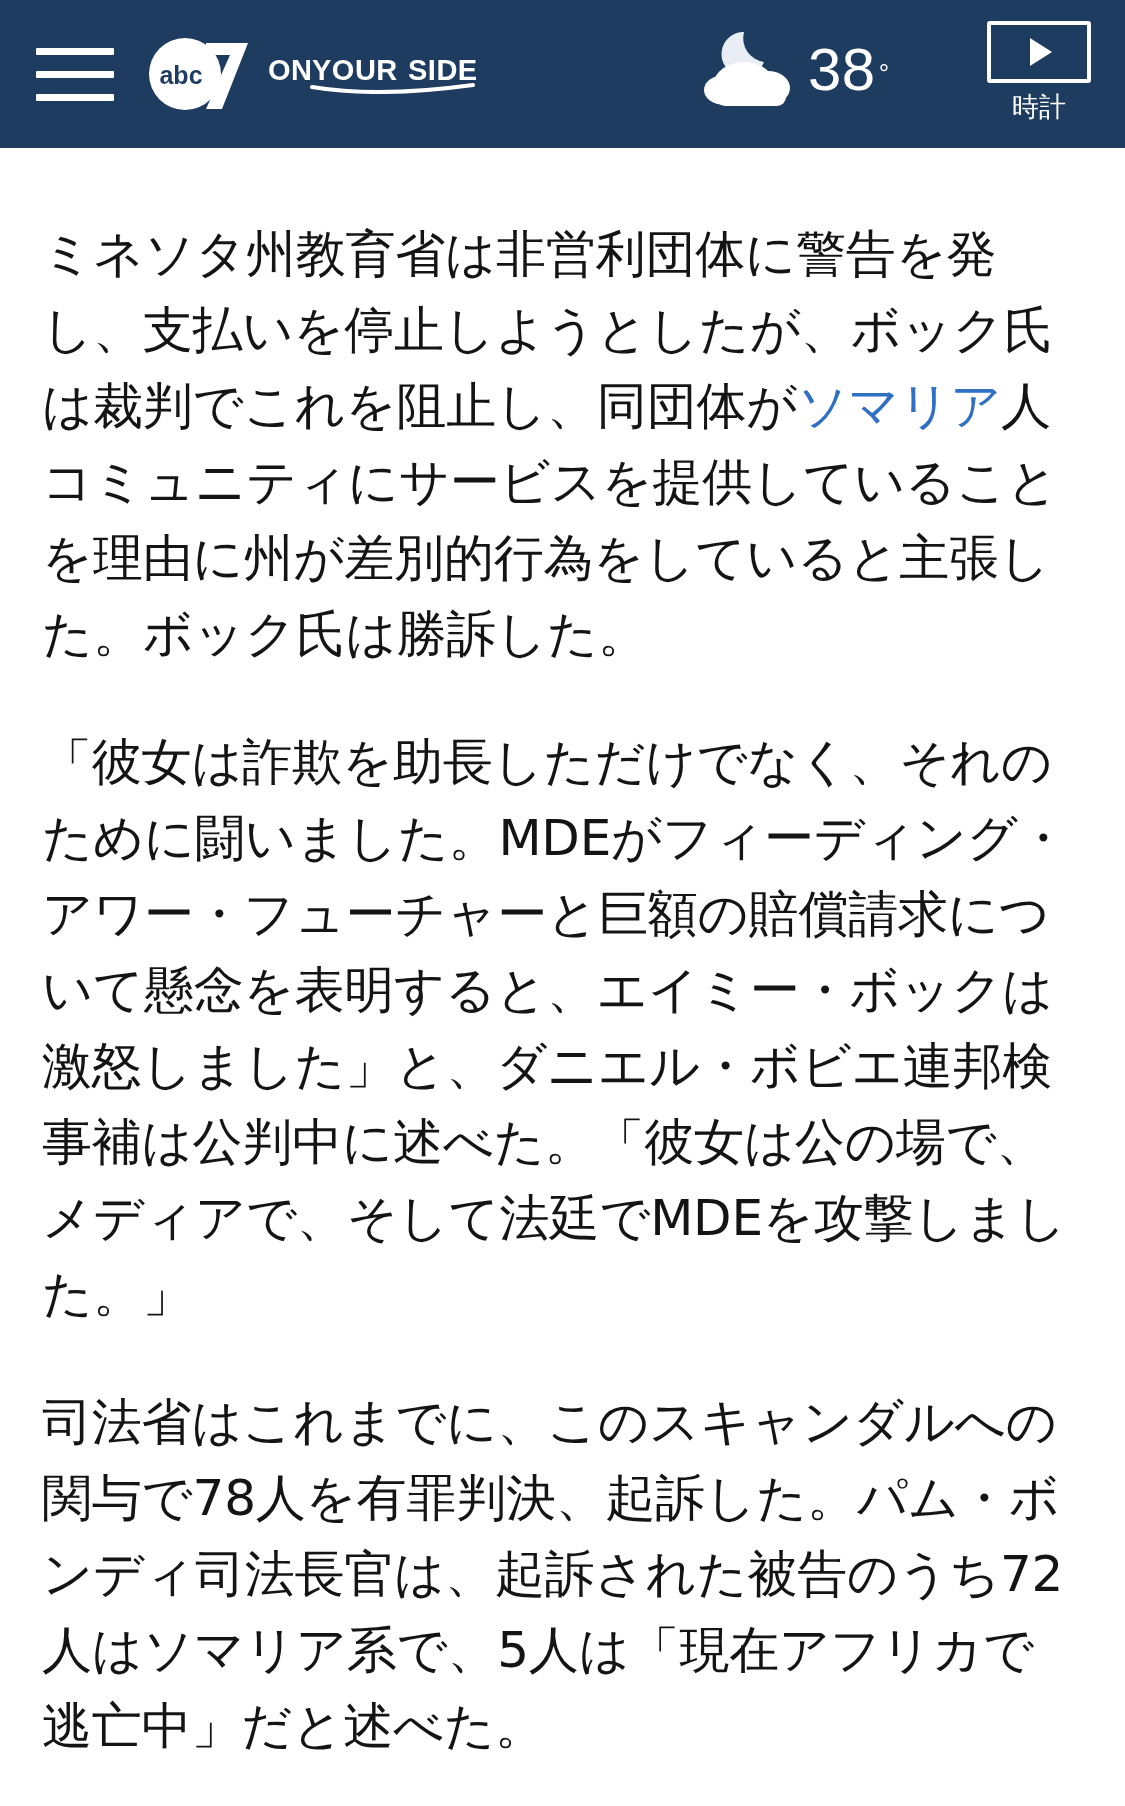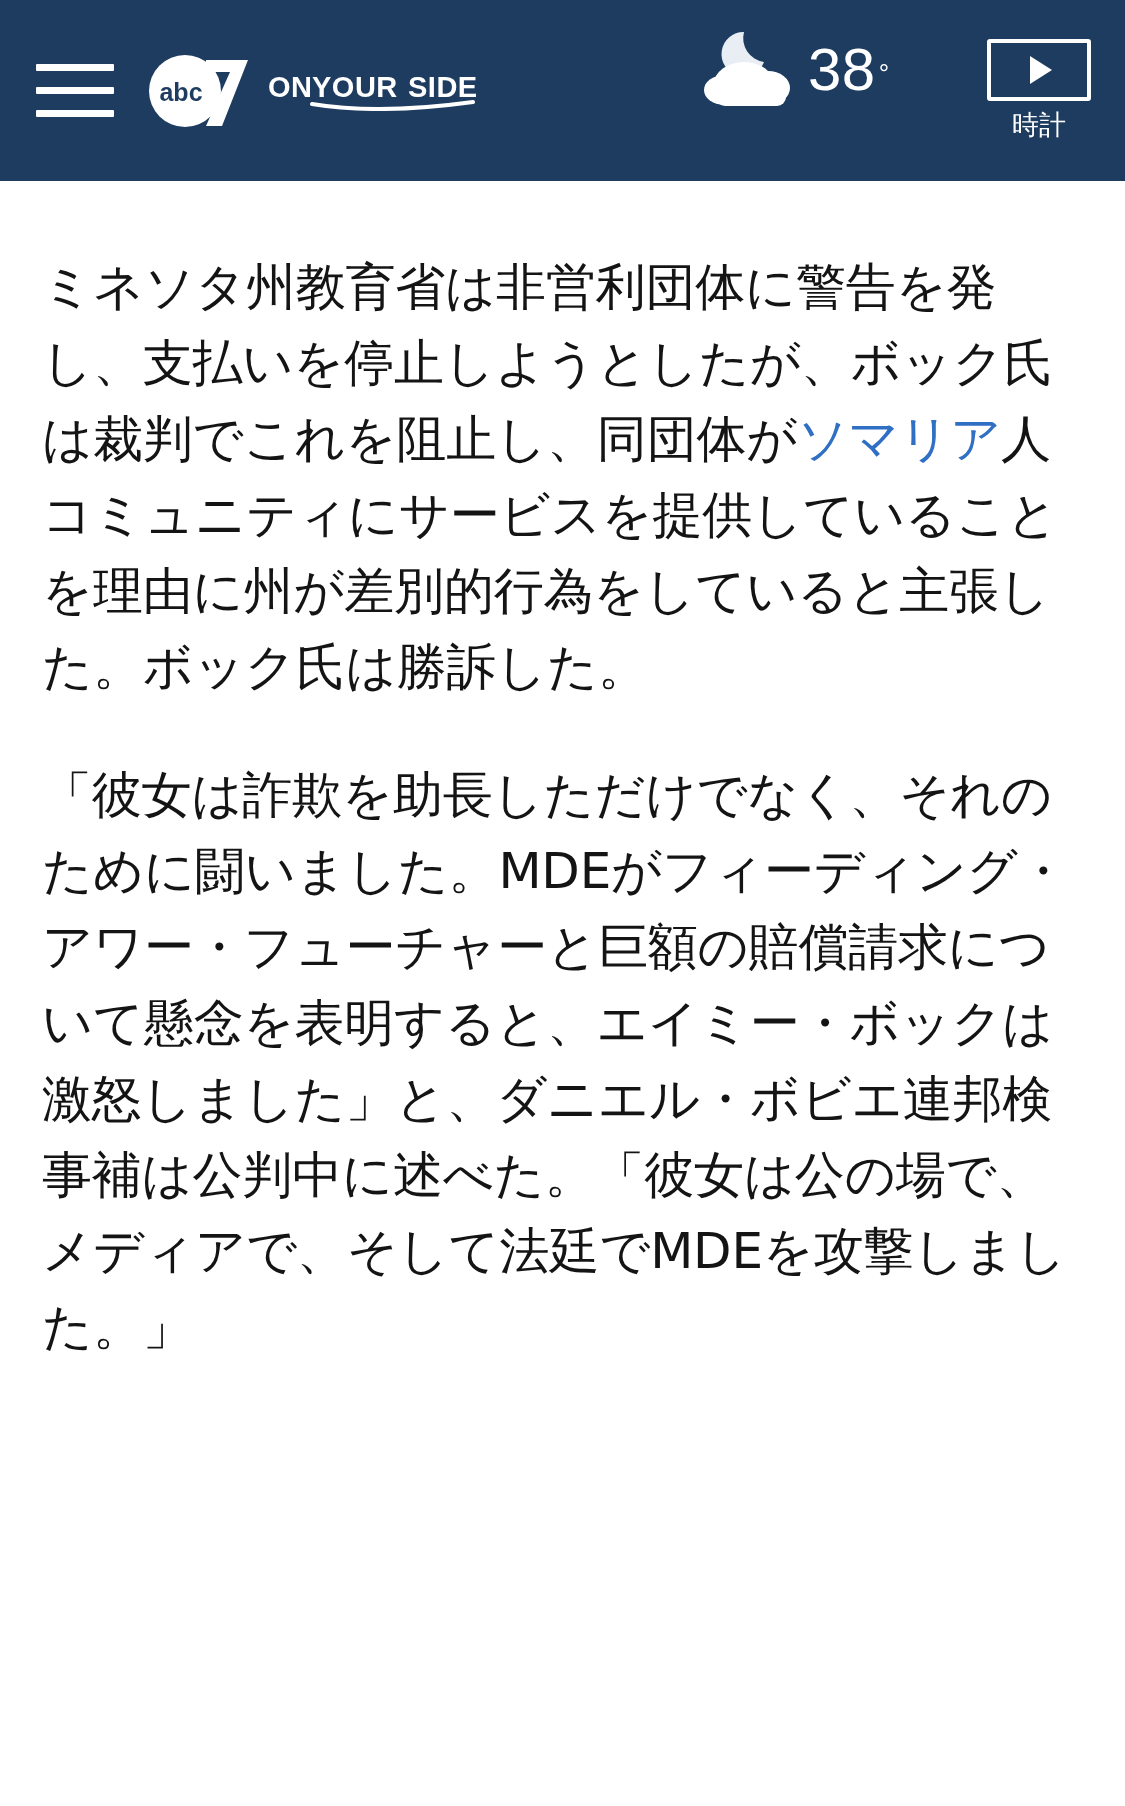--- a/index.html
+++ b/index.html
@@ -10,21 +10,21 @@
   body {
     width: 1125px;
     min-height: 1806px;
     font-family: "Liberation Sans", "DejaVu Sans", sans-serif;
     -webkit-font-smoothing: antialiased;
   }
 
   
   .header {
     position: relative;
-    height: 181px;
+    height: 148px;
     background: #1d3c5f;
     display: flex;
     align-items: center;
     box-sizing: border-box;
     padding: 0 22px;
   }
 
   .hamburger {
     width: 86px;
     height: 80px;
@@ -84,21 +84,21 @@
     font-size: 26px;
     vertical-align: top;
     position: relative;
     top: 4px;
     margin-left: 3px;
   }
 
   .clock-widget {
     position: absolute;
     right: 32px;
-    top: 39px;
+    top: 21px;
     width: 108px;
     text-align: center;
   }
   .clock-box {
     width: 104px;
     height: 62px;
     border: 4px solid #ffffff;
     box-sizing: border-box;
     border-radius: 3px;
     display: flex;
@@ -188,14 +188,15 @@
 </div>
 
 <div class="article">
 
   <p class="para">
     <span>ミネソタ州教育省は非営利団体に警告を発し、支払いを停止しようとしたが、ボック氏は裁判でこれを阻止し、同団体が</span><a class="link" href="#">ソマリア</a><span>人コミュニティにサービスを提供していることを理由に州が差別的行為をしていると主張した。ボック氏は勝訴した。</span>
   </p>
 
   <p class="para">「彼女は詐欺を助長しただけでなく、それのために闘いました。MDEがフィーディング・アワー・フューチャーと巨額の賠償請求について懸念を表明すると、エイミー・ボックは激怒しました」と、ダニエル・ボビエ連邦検事補は公判中に述べた。「彼女は公の場で、メディアで、そして法廷でMDEを攻撃しました。」</p>
 
+  <p class="para">司法省はこれまでに、このスキャンダルへの関与で78人を有罪判決、起訴した。パム・ボンディ司法長官は、起訴された被告のうち72人はソマリア系で、5人は「現在アフリカで逃亡中」だと述べた。</p>
 
 </div>
 
 </body></html>

